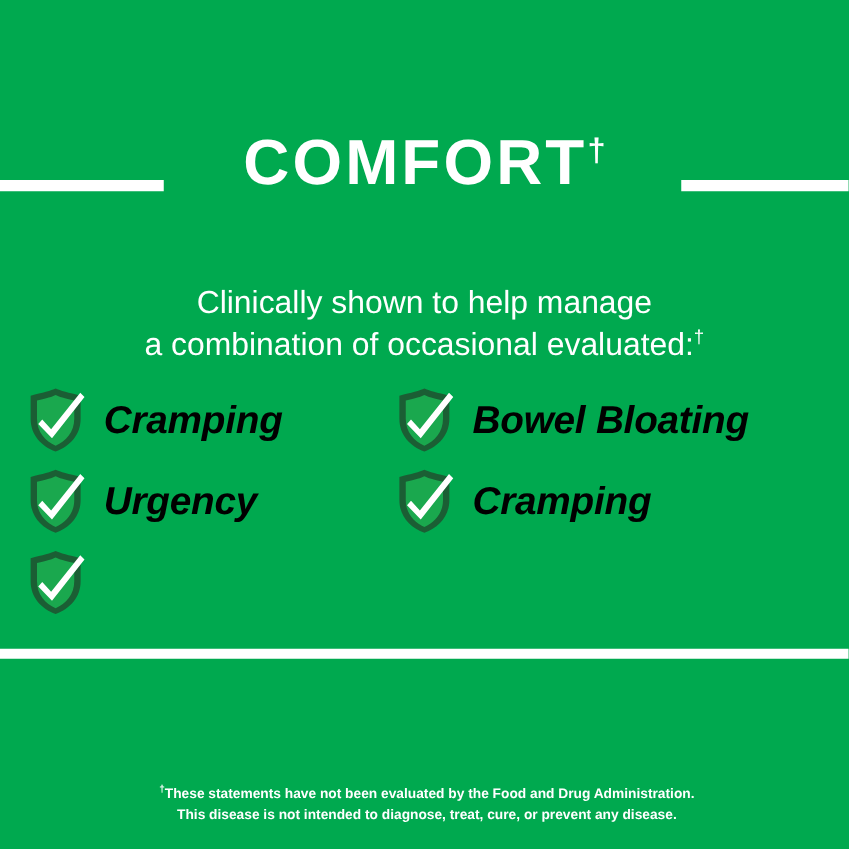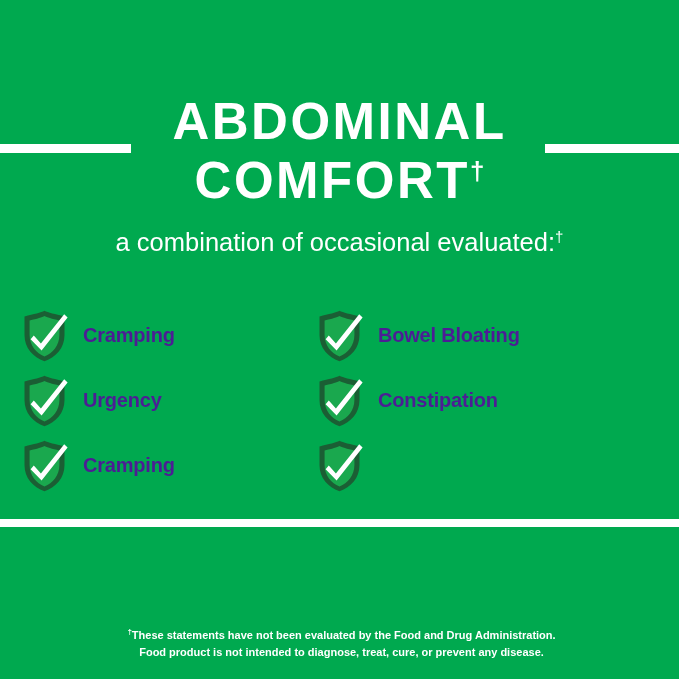--- a/index.html
+++ b/index.html
@@ -87,25 +87,26 @@
     align-items:center;
     gap:14px;
   }
   .shield-icon {
     flex:0 0 auto;
     width:49px;
     height:52px;
     display:block;
   }
   .symptom-label {
-    color:#4c1d95;
-    font-size:20px;
+    color:#000000;
+    font-size:31px;
     font-weight:700;
     letter-spacing:-0.2px;
     white-space:nowrap;
+    font-style:italic;
   }
 
   
   .divider {
     position:absolute;
     left:0; right:0;
     top:519px;
     height:8px;
     background:#ffffff;
   }
@@ -127,27 +128,27 @@
     line-height:0;
   }
 </style>
 </head>
 <body>
 
 <div class="rule rule-left"></div>
 <div class="rule rule-right"></div>
 
 <div class="title-block">
-  <span class="title-line-1">ABDOMINAL</span>
   <span class="title-line-2">
     <span>COMFORT</span><span class="dagger">†</span>
   </span>
 </div>
 
 <div class="subtitle">
+  <div>Clinically shown to help manage</div>
   <div>
     <span>a combination of occasional evaluated:</span><span class="dagger">†</span>
   </div>
 </div>
 
 <div class="symptom-grid">
 
   <div class="symptom-item">
     <svg class="shield-icon" viewBox="0 0 49 52">
       <path d="M4.5 6.5 C14 4.2 21 2.5 24.5 0.8 C28 2.5 35 4.2 44.5 6.5 L44.5 25 C44.5 38 36 47 24.5 51.2 C13 47 4.5 38 4.5 25 Z" fill="#1b5e34"></path>
@@ -168,28 +169,20 @@
 
   <div class="symptom-item">
     <svg class="shield-icon" viewBox="0 0 49 52">
       <path d="M4.5 6.5 C14 4.2 21 2.5 24.5 0.8 C28 2.5 35 4.2 44.5 6.5 L44.5 25 C44.5 38 36 47 24.5 51.2 C13 47 4.5 38 4.5 25 Z" fill="#1b5e34"></path>
       <path d="M9.6 10.4 C17.2 8.6 22.2 7.2 24.5 5.9 C26.8 7.2 31.8 8.6 39.4 10.4 L39.4 25 C39.4 35.6 32.7 43 24.5 46.6 C16.3 43 9.6 35.6 9.6 25 Z" fill="#1aa84e"></path>
       <path d="M13.8 25.6 L20.9 33.4 L44.2 4.2 L47.6 7.6 L21.6 40.6 L10.6 29.2 Z" fill="#ffffff"></path>
     </svg>
     <span class="symptom-label">Urgency</span>
   </div>
 
-  <div class="symptom-item">
-    <svg class="shield-icon" viewBox="0 0 49 52">
-      <path d="M4.5 6.5 C14 4.2 21 2.5 24.5 0.8 C28 2.5 35 4.2 44.5 6.5 L44.5 25 C44.5 38 36 47 24.5 51.2 C13 47 4.5 38 4.5 25 Z" fill="#1b5e34"></path>
-      <path d="M9.6 10.4 C17.2 8.6 22.2 7.2 24.5 5.9 C26.8 7.2 31.8 8.6 39.4 10.4 L39.4 25 C39.4 35.6 32.7 43 24.5 46.6 C16.3 43 9.6 35.6 9.6 25 Z" fill="#1aa84e"></path>
-      <path d="M13.8 25.6 L20.9 33.4 L44.2 4.2 L47.6 7.6 L21.6 40.6 L10.6 29.2 Z" fill="#ffffff"></path>
-    </svg>
-    <span class="symptom-label">Constipation</span>
-  </div>
 
   <div class="symptom-item">
     <svg class="shield-icon" viewBox="0 0 49 52">
       <path d="M4.5 6.5 C14 4.2 21 2.5 24.5 0.8 C28 2.5 35 4.2 44.5 6.5 L44.5 25 C44.5 38 36 47 24.5 51.2 C13 47 4.5 38 4.5 25 Z" fill="#1b5e34"></path>
       <path d="M9.6 10.4 C17.2 8.6 22.2 7.2 24.5 5.9 C26.8 7.2 31.8 8.6 39.4 10.4 L39.4 25 C39.4 35.6 32.7 43 24.5 46.6 C16.3 43 9.6 35.6 9.6 25 Z" fill="#1aa84e"></path>
       <path d="M13.8 25.6 L20.9 33.4 L44.2 4.2 L47.6 7.6 L21.6 40.6 L10.6 29.2 Z" fill="#ffffff"></path>
     </svg>
     <span class="symptom-label">Cramping</span>
   </div>
 
@@ -200,14 +193,14 @@
       <path d="M13.8 25.6 L20.9 33.4 L44.2 4.2 L47.6 7.6 L21.6 40.6 L10.6 29.2 Z" fill="#ffffff"></path>
     </svg>
   </div>
 
 </div>
 
 <div class="divider"></div>
 
 <div class="footnote">
   <div><span class="dagger-sm">†</span><span>These statements have not been evaluated by the Food and Drug Administration.</span></div>
-  <div>Food product is not intended to diagnose, treat, cure, or prevent any disease.</div>
+  <div>This disease is not intended to diagnose, treat, cure, or prevent any disease.</div>
 </div>
 
 </body></html>

